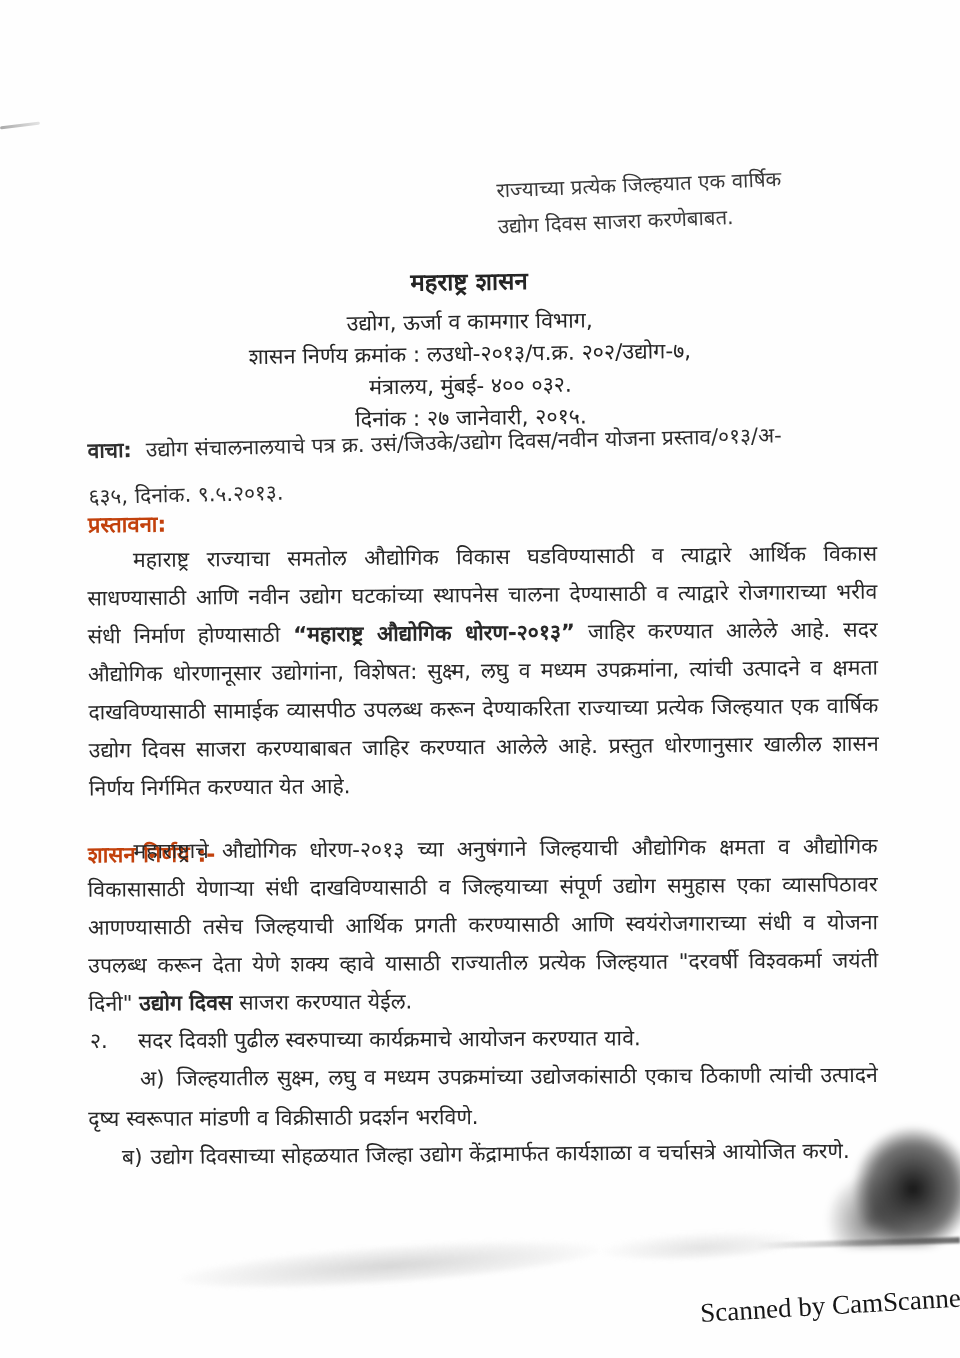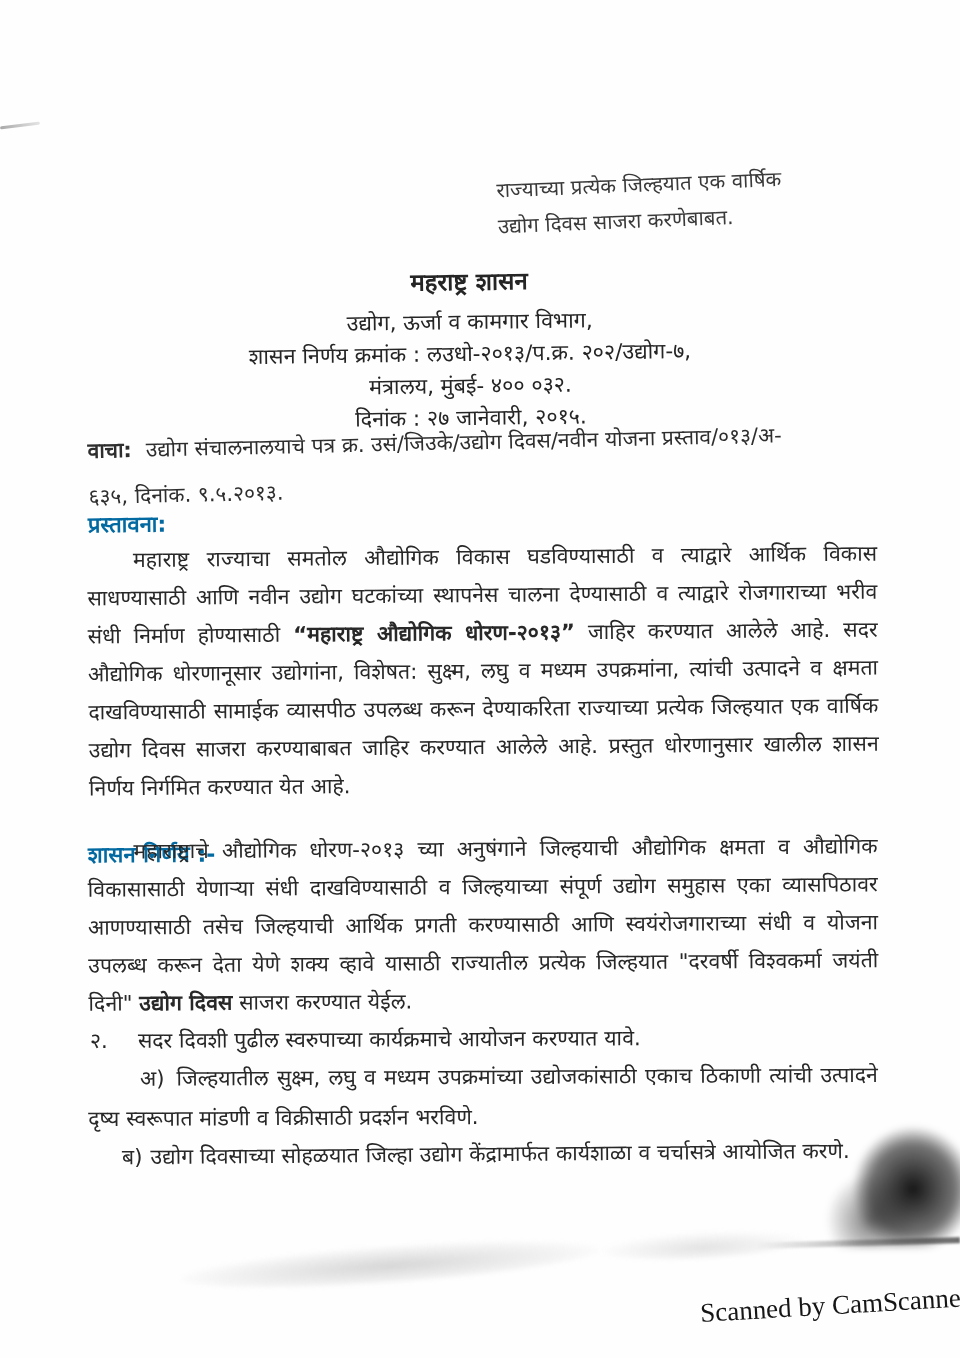--- a/index.html
+++ b/index.html
@@ -33,21 +33,21 @@
   
   .vacha{
     position:absolute;left:88px;top:426px;width:795px;
     font-size:21px;line-height:32px;transform:rotate(-1.3deg);
     color:#2e2e2e;
   }
   .vacha .line2{margin-top:14px;}
   .vacha .lbl{margin-right:14px;}
 
   .h{
-    position:absolute;left:88px;font-size:22px;font-weight:bold;color:#0369a1;
+    position:absolute;left:88px;font-size:22px;font-weight:bold;color:#c2410c;
   }
   .preamble-h{top:508px;transform:rotate(-0.6deg);}
   .resolution-h{top:838px;transform:rotate(-0.4deg);}
 
   .para{
     position:absolute;left:88px;width:790px;margin:0;
     font-size:21.3px;line-height:38px;
     text-align:justify;color:#282828;
   }
   .p1{top:538px;text-indent:46px;transform:rotate(-0.5deg);}

